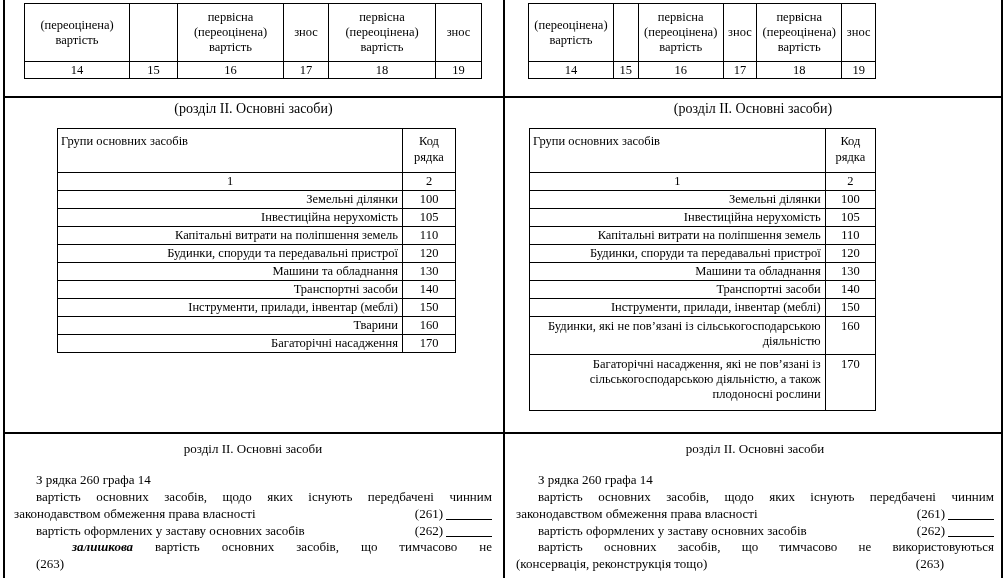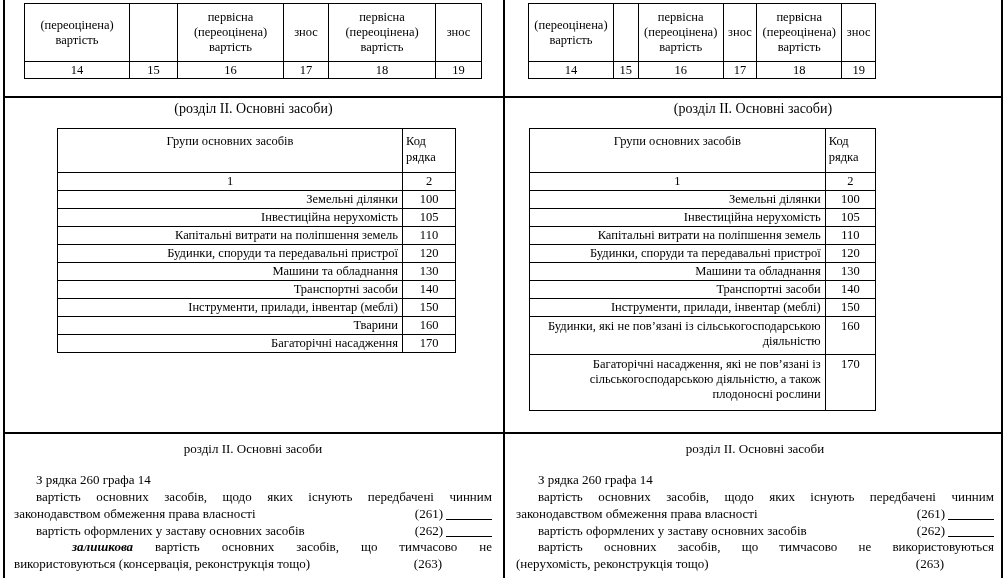--- a/index.html
+++ b/index.html
@@ -92,27 +92,27 @@
   }
   .tbl-groups td.name {
     text-align: right;
     padding-left: 4px;
     padding-right: 4px;
   }
   .tbl-groups td.code {
     text-align: center;
   }
   .tbl-groups td.hdr-name {
-    text-align: center;
+    text-align: left;
     height: 44px;
     vertical-align: top;
     padding-top: 5px;
   }
   .tbl-groups td.hdr-code {
-    text-align: left;
+    text-align: center;
     height: 44px;
     vertical-align: top;
     padding-top: 5px;
     line-height: 1.25;
   }
   .tbl-groups td.numrow { height: 17px; text-align: center; }
   .tbl-groups td.datarow { height: 18px; }
   .tbl-groups td.datarow2 { height: 38px; vertical-align: top; padding-top: 2px; }
   .tbl-groups td.datarow3 { height: 56px; vertical-align: top; padding-top: 2px; }
   .tbl-groups td.code-top { vertical-align: top; padding-top: 2px; }
@@ -257,21 +257,20 @@
     <div class="ln rowline">
       <span style="padding-left:0;">законодавством обмеження права власності</span>
       <span class="tabnum"><span>(261)</span><span class="blank"></span></span>
     </div>
     <div class="ln rowline">
       <span>вартість оформлених у заставу основних засобів</span>
       <span class="tabnum"><span>(262)</span><span class="blank"></span></span>
     </div>
     <div class="ln ind just"><span class="ital">залишкова</span> <span>вартість основних засобів, що тимчасово не</span></div>
     <div class="ln rowline">
-      <span style="padding-left:0;">використовуються (консервація, реконструкція тощо)</span>
       <span class="tabnum" style="padding-right:50px;">(263)</span>
     </div>
   </div>
 
   <table class="grid tbl-top" style="left:528px; top:3px;">
     <tbody>
         <tr>
       <td class="hdrcell c14">
         <span>(переоцінена)</span><br>
         <span>вартість</span>
@@ -366,18 +365,18 @@
     <div class="ln rowline">
       <span style="padding-left:0;">законодавством обмеження права власності</span>
       <span class="tabnum"><span>(261)</span><span class="blank"></span></span>
     </div>
     <div class="ln rowline">
       <span>вартість оформлених у заставу основних засобів</span>
       <span class="tabnum"><span>(262)</span><span class="blank"></span></span>
     </div>
     <div class="ln ind just">вартість основних засобів, що тимчасово не використовуються</div>
     <div class="ln rowline">
-      <span style="padding-left:0;">(нерухомість, реконструкція тощо)</span>
+      <span style="padding-left:0;">(консервація, реконструкція тощо)</span>
       <span class="tabnum" style="padding-right:50px;">(263)</span>
     </div>
   </div>
 
 </div>
 
 </body></html>

